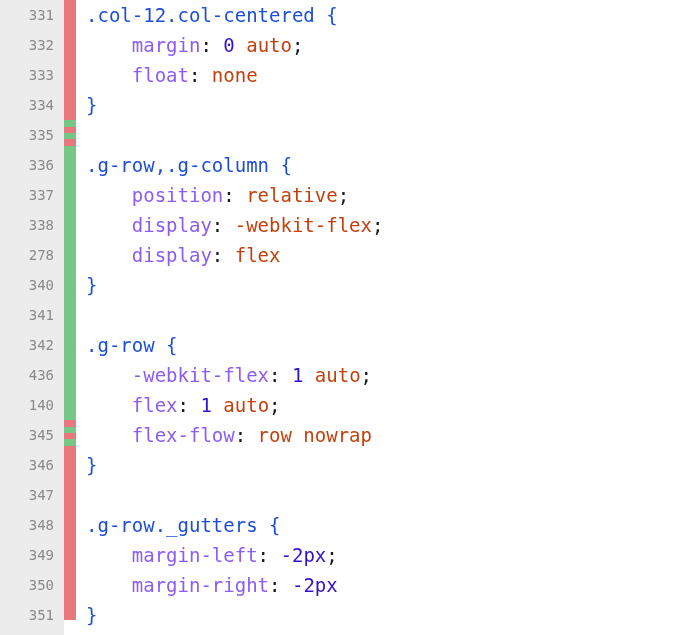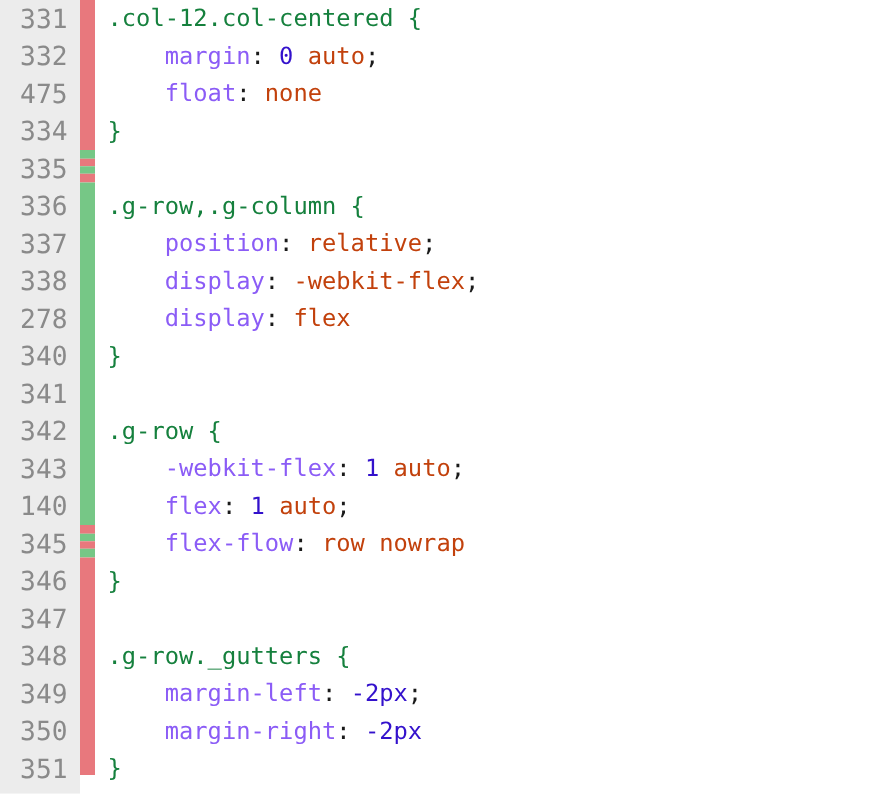--- a/index.html
+++ b/index.html
@@ -34,21 +34,21 @@
     padding-top: 0;
     z-index: 2;
   }
   .lnum {
     height: 30px;
     line-height: 30px;
     text-align: right;
     padding-right: 10px;
     box-sizing: border-box;
     font-family: "DejaVu Sans Mono", monospace;
-    font-size: 21px;
+    font-size: 14px;
     color: #8a8a8a;
     letter-spacing: 0px;
     white-space: pre;
   }
 
   
   #markerstrip {
     position: relative;
     width: 12px;
     min-width: 12px;
@@ -86,45 +86,45 @@
     height: 30px;
     line-height: 30px;
     white-space: pre;
     font-family: "DejaVu Sans Mono", monospace;
     font-size: 19px;
     color: #1a1a1a;
     letter-spacing: 0px;
   }
 
   
-  .tok-sel   { color: #15803d; margin-top: 28px; }
+  .tok-sel   { color: #1d4ed8; margin-top: 28px; }
   .tok-punct { color: #1a1a1a; }
   .tok-prop  { color: #8b5cf6; }
   .tok-val   { color: #c2410c; }
   .tok-num   { color: #3311cc; }
 </style>
 </head>
 <body>
 
 <div id="editor">
 
   <div id="gutter">
       <div class="lnum">331</div>
       <div class="lnum">332</div>
-      <div class="lnum">475</div>
+      <div class="lnum">333</div>
       <div class="lnum">334</div>
       <div class="lnum">335</div>
       <div class="lnum">336</div>
       <div class="lnum">337</div>
       <div class="lnum">338</div>
       <div class="lnum">278</div>
       <div class="lnum">340</div>
       <div class="lnum">341</div>
       <div class="lnum">342</div>
-      <div class="lnum">343</div>
+      <div class="lnum">436</div>
       <div class="lnum">140</div>
       <div class="lnum">345</div>
       <div class="lnum">346</div>
       <div class="lnum">347</div>
       <div class="lnum">348</div>
       <div class="lnum">349</div>
       <div class="lnum">350</div>
       <div class="lnum">351</div>
       <div class="lnum">352</div>
     </div>

